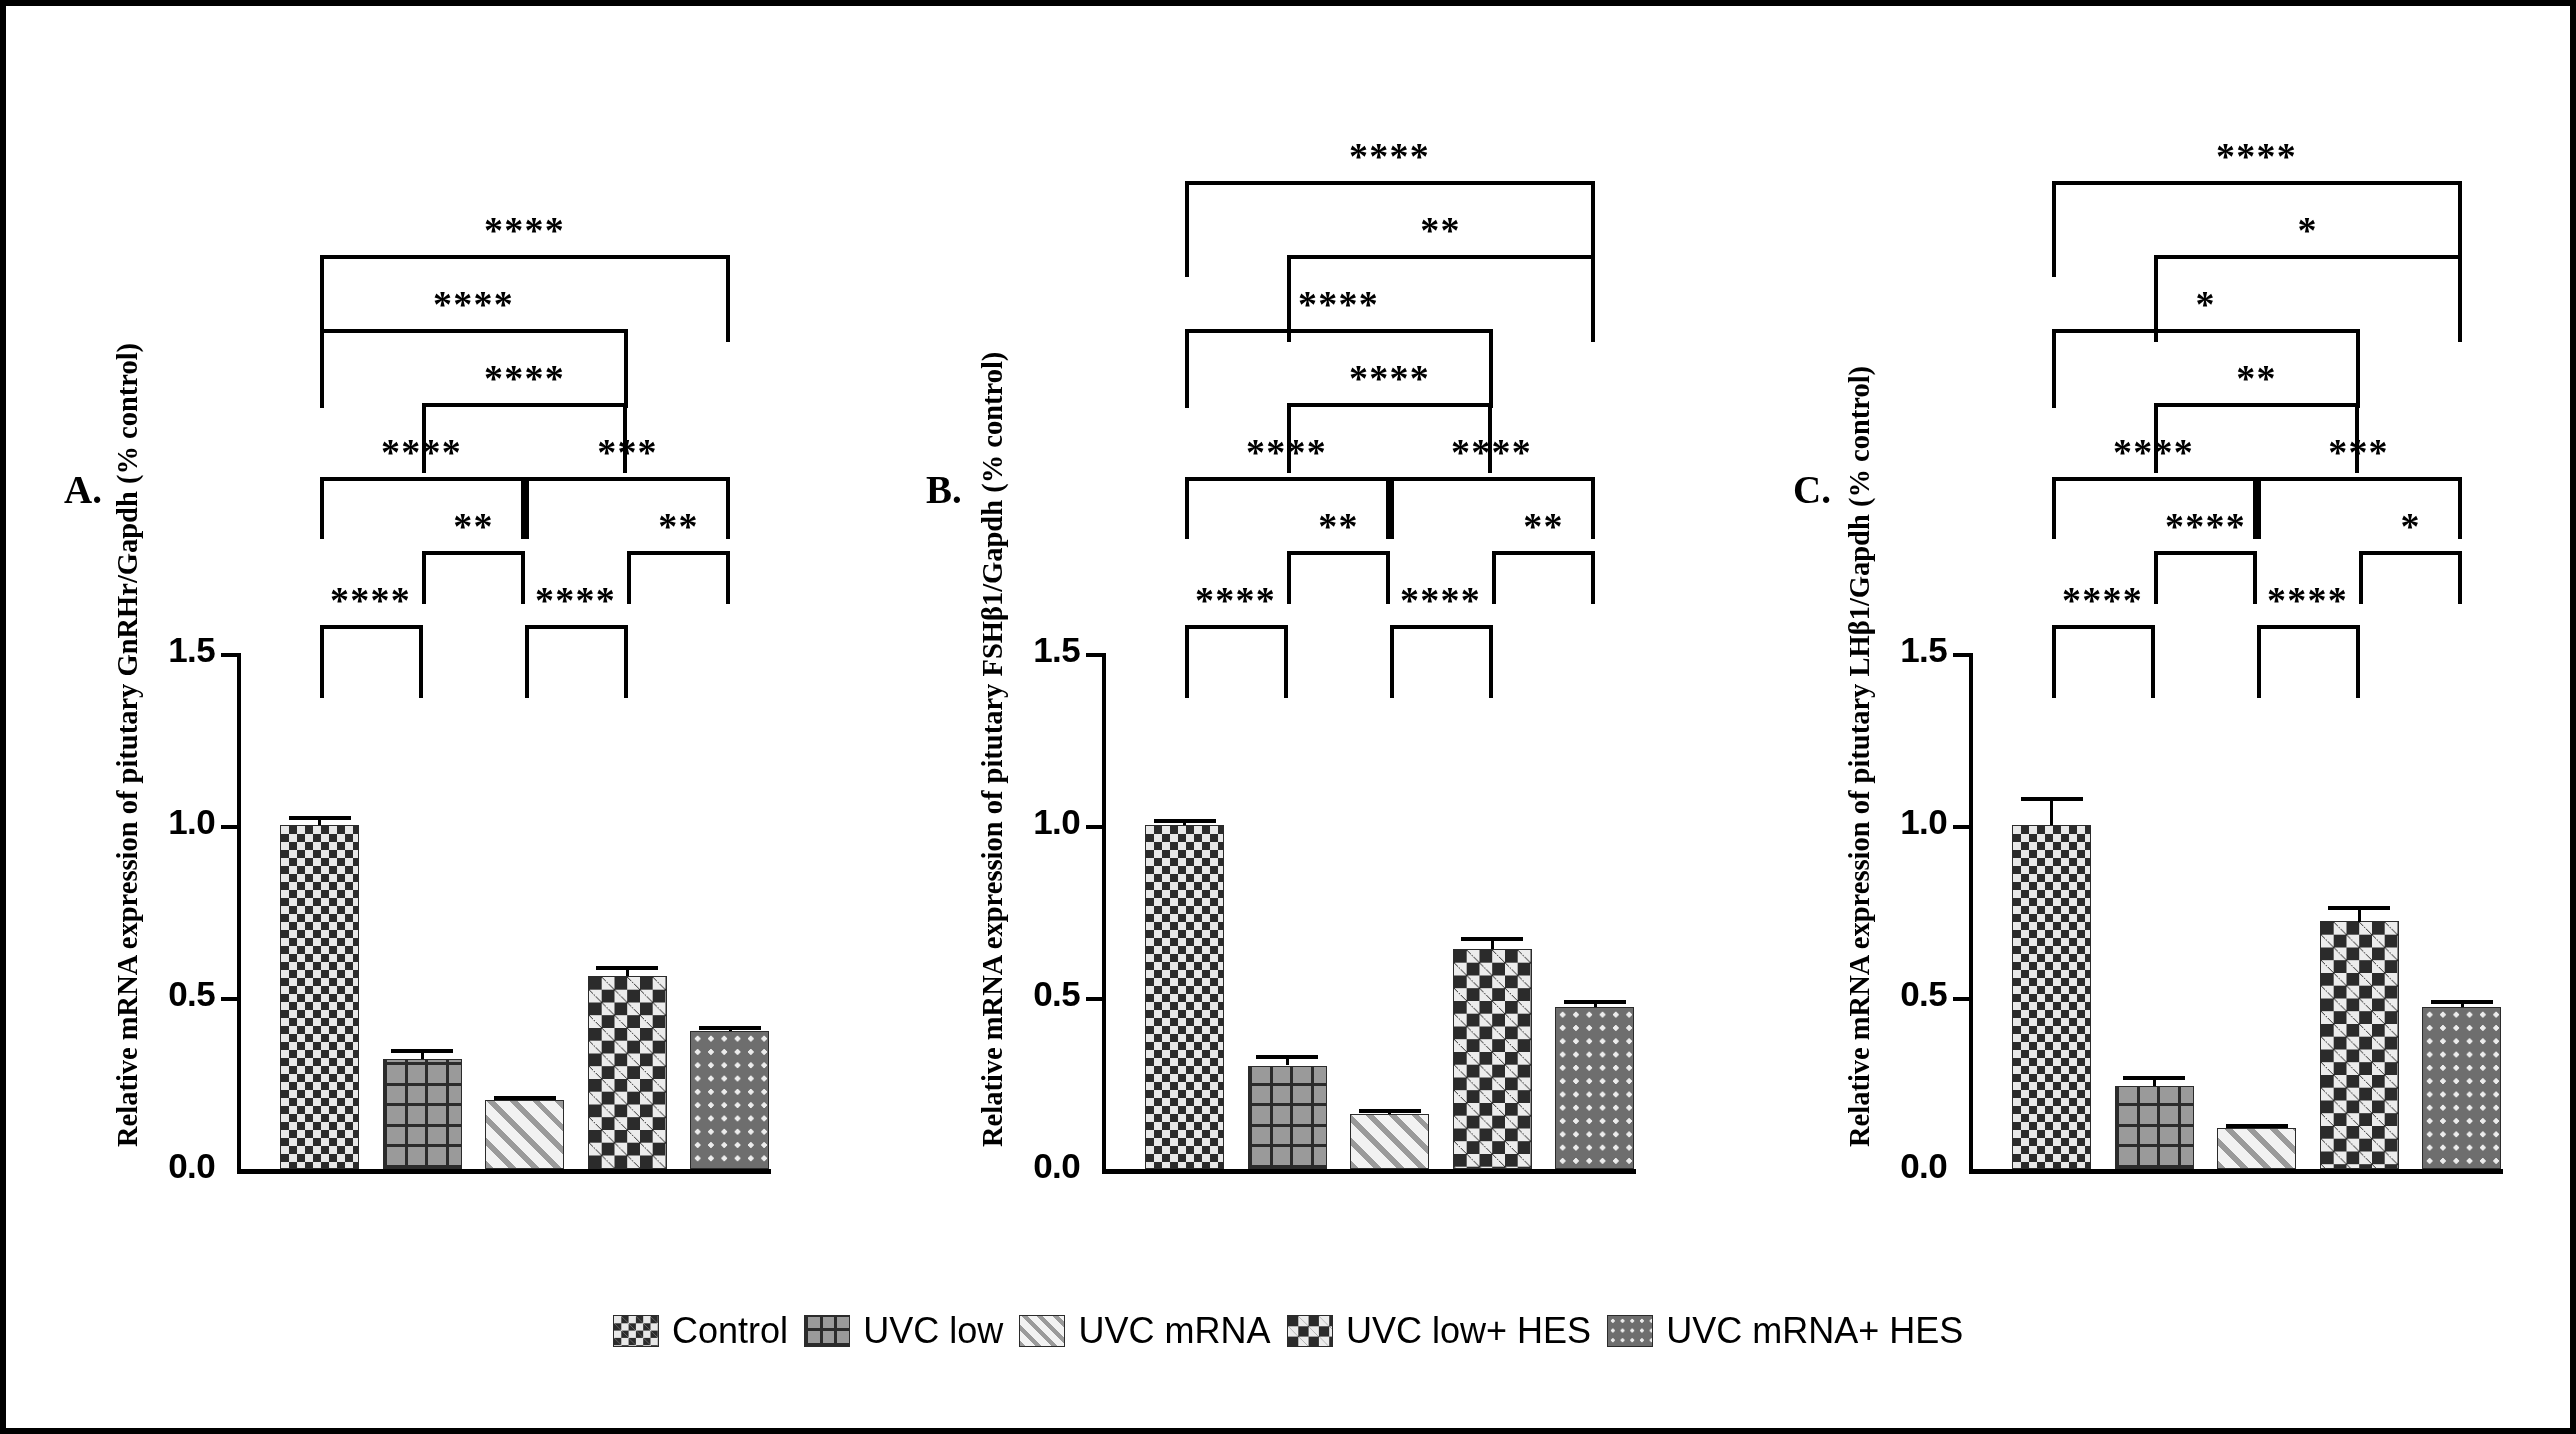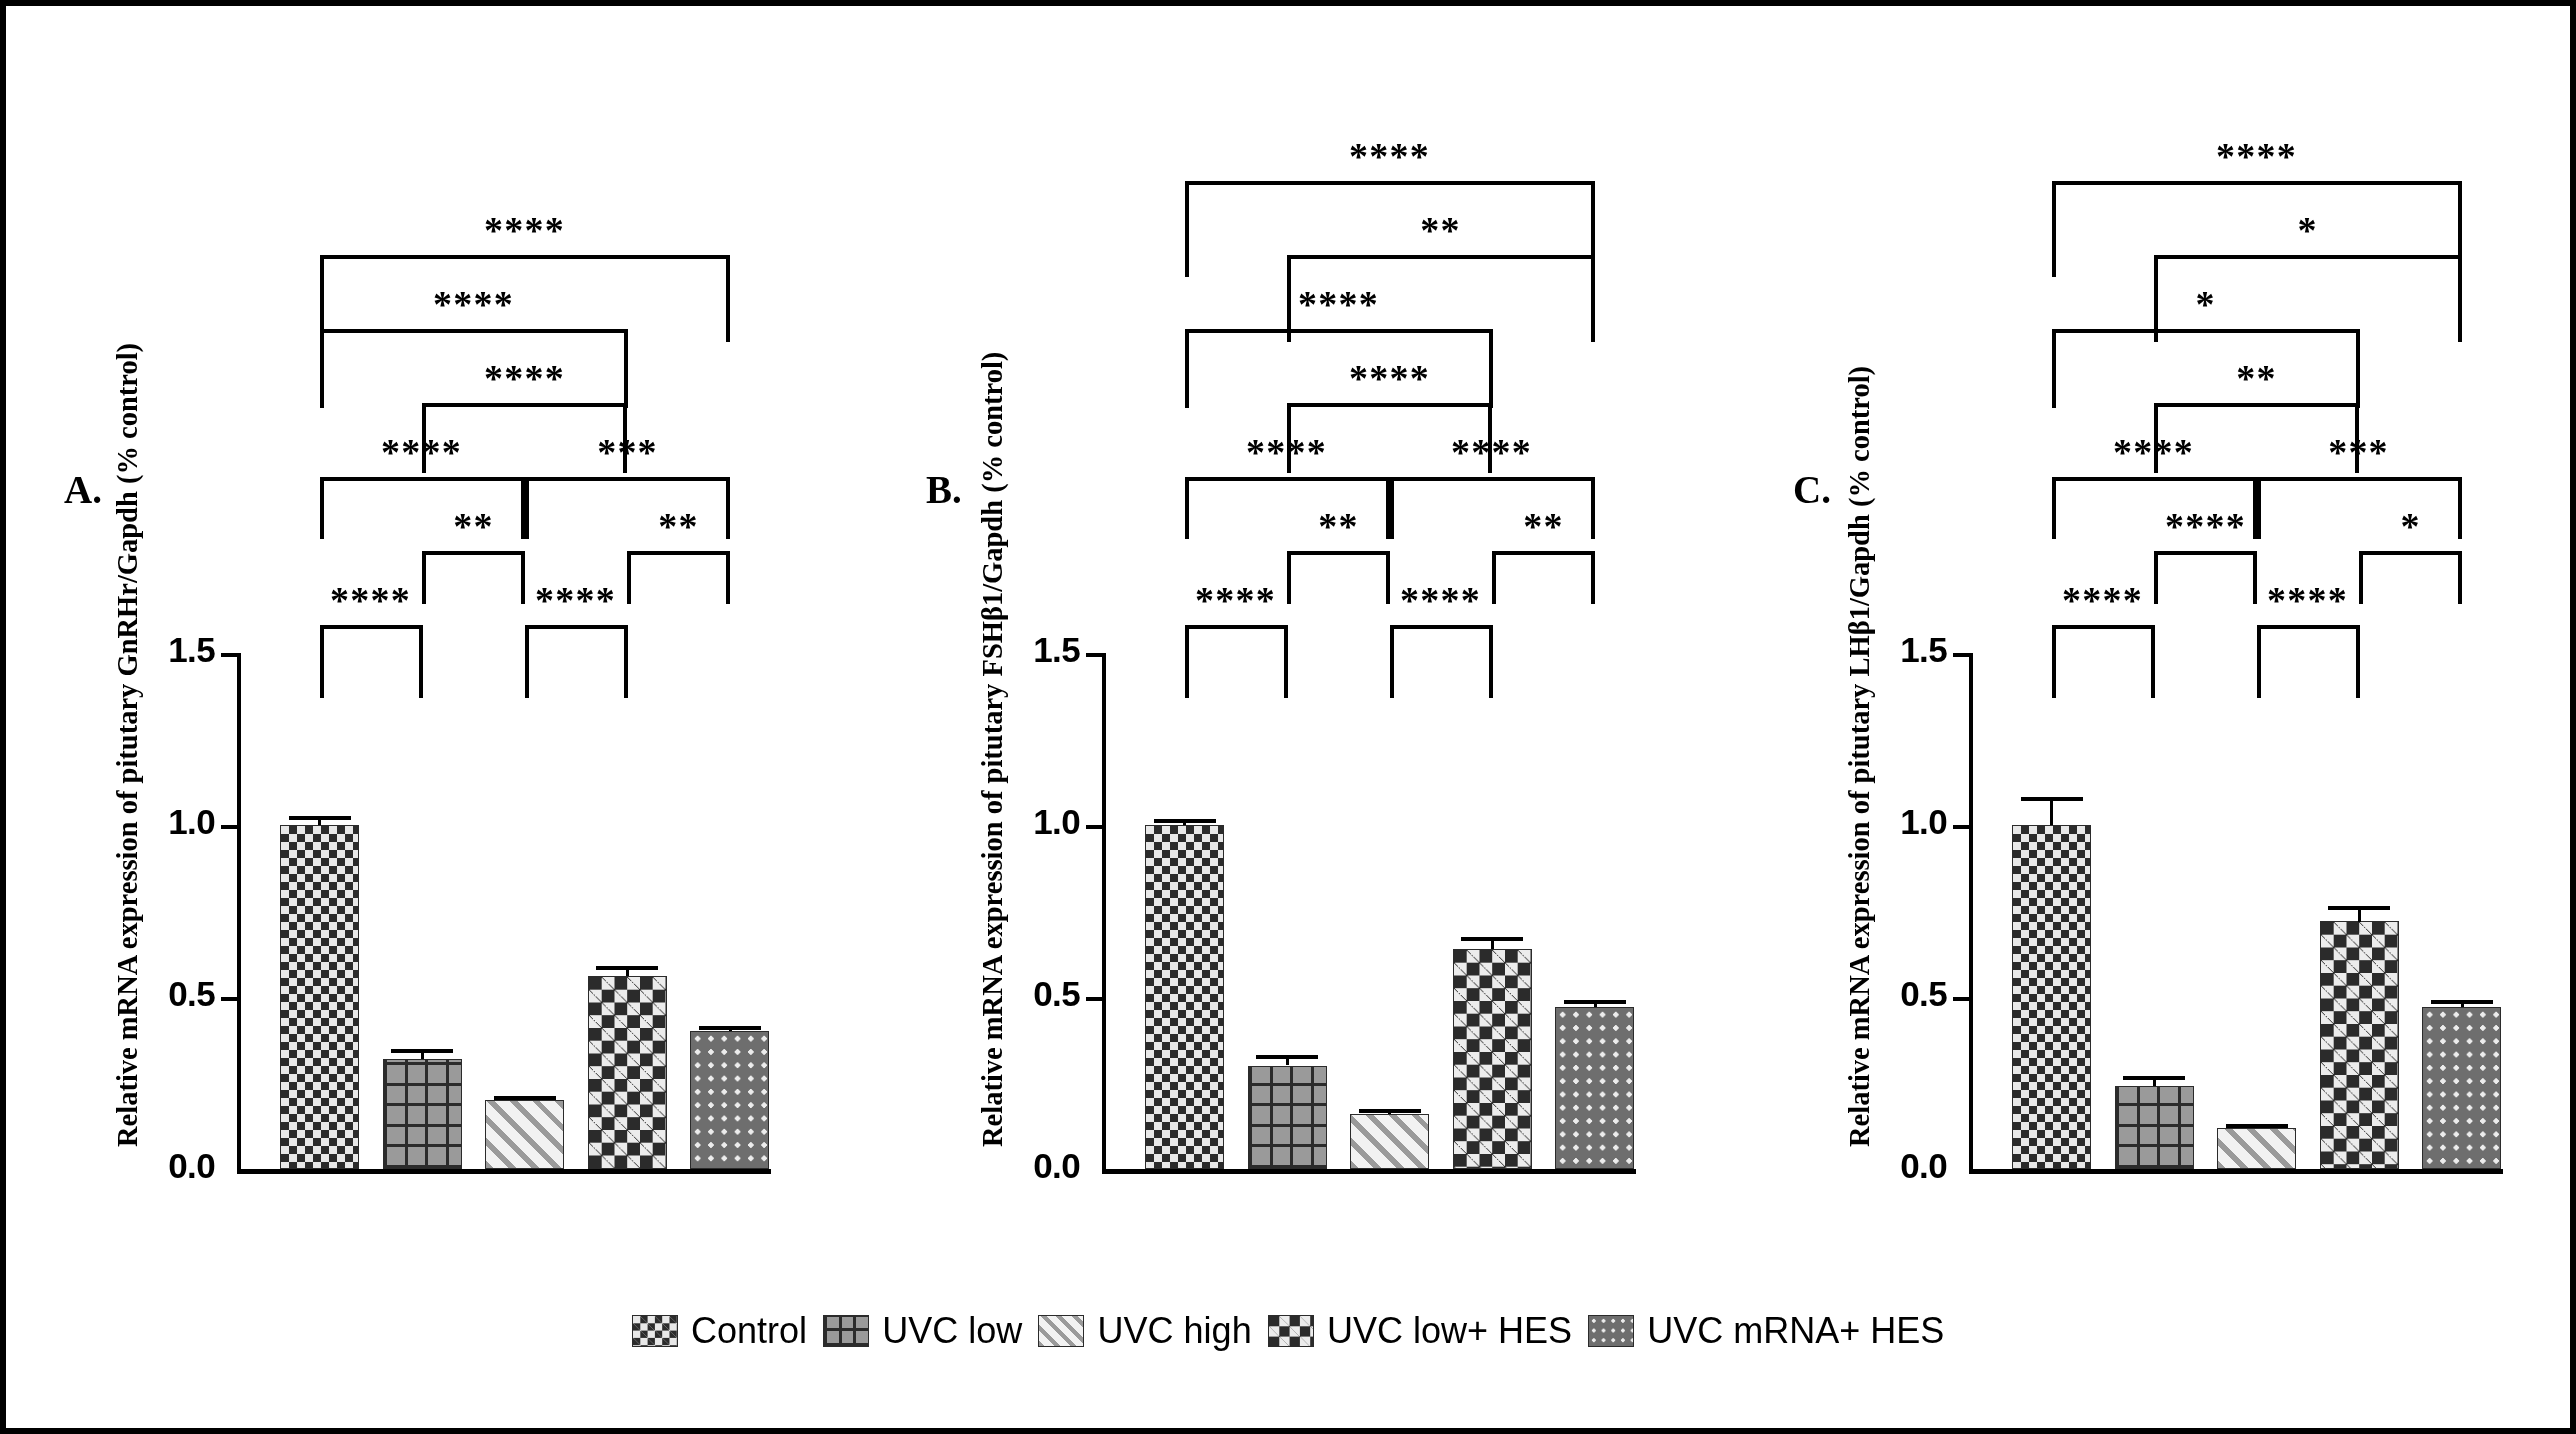--- a/index.html
+++ b/index.html
@@ -342,21 +342,21 @@
       <div class="lgitem">
         <span class="swatch sw-checker"></span>
         <span class="lgtext">Control</span>
       </div>
       <div class="lgitem">
         <span class="swatch sw-grid"></span>
         <span class="lgtext">UVC low</span>
       </div>
       <div class="lgitem">
         <span class="swatch sw-diag"></span>
-        <span class="lgtext">UVC high</span>
+        <span class="lgtext">UVC mRNA</span>
       </div>
       <div class="lgitem">
         <span class="swatch sw-diamond"></span>
         <span class="lgtext">UVC low+ HES</span>
       </div>
       <div class="lgitem">
         <span class="swatch sw-dots"></span>
         <span class="lgtext">UVC mRNA+ HES</span>
       </div>
     </div>

